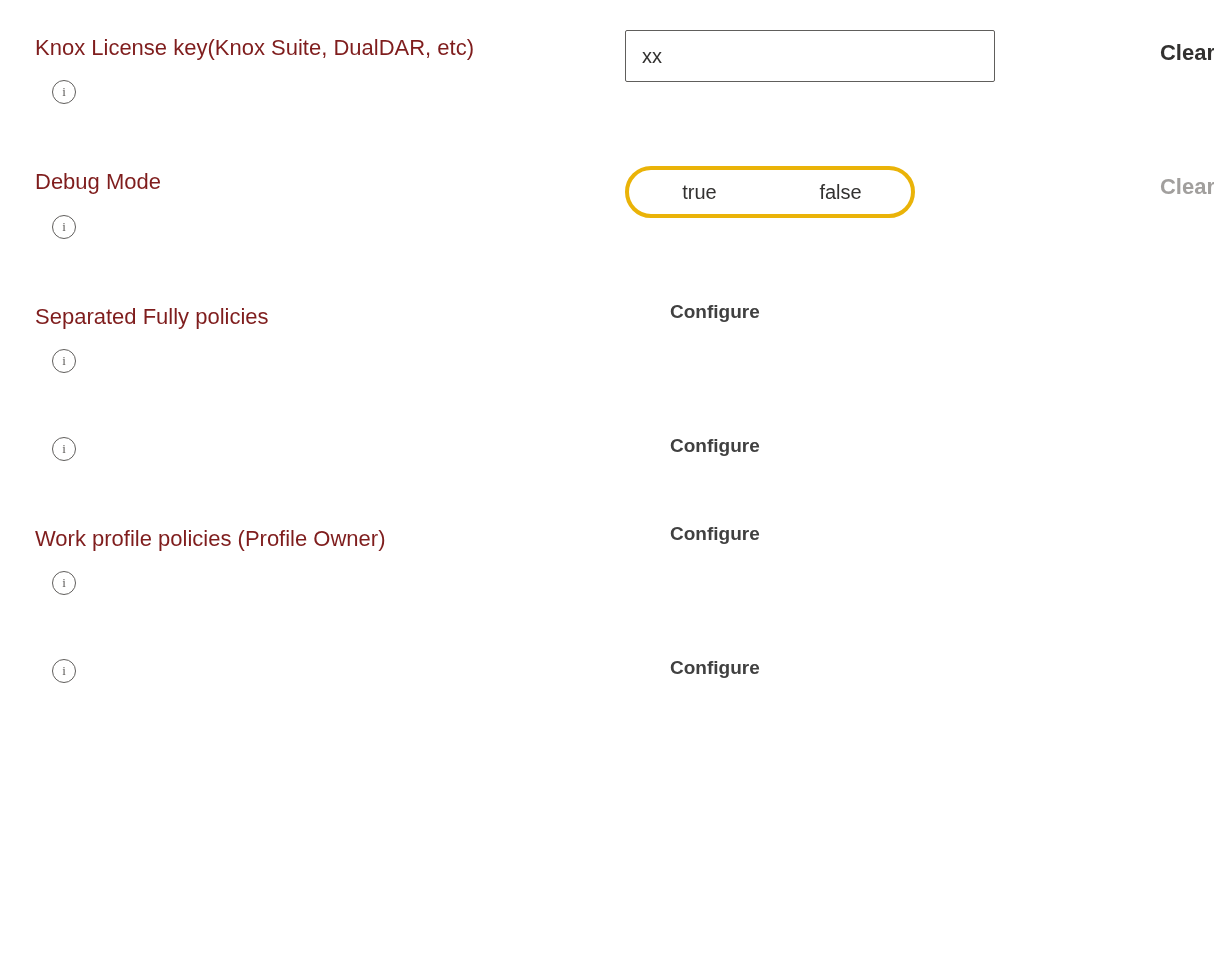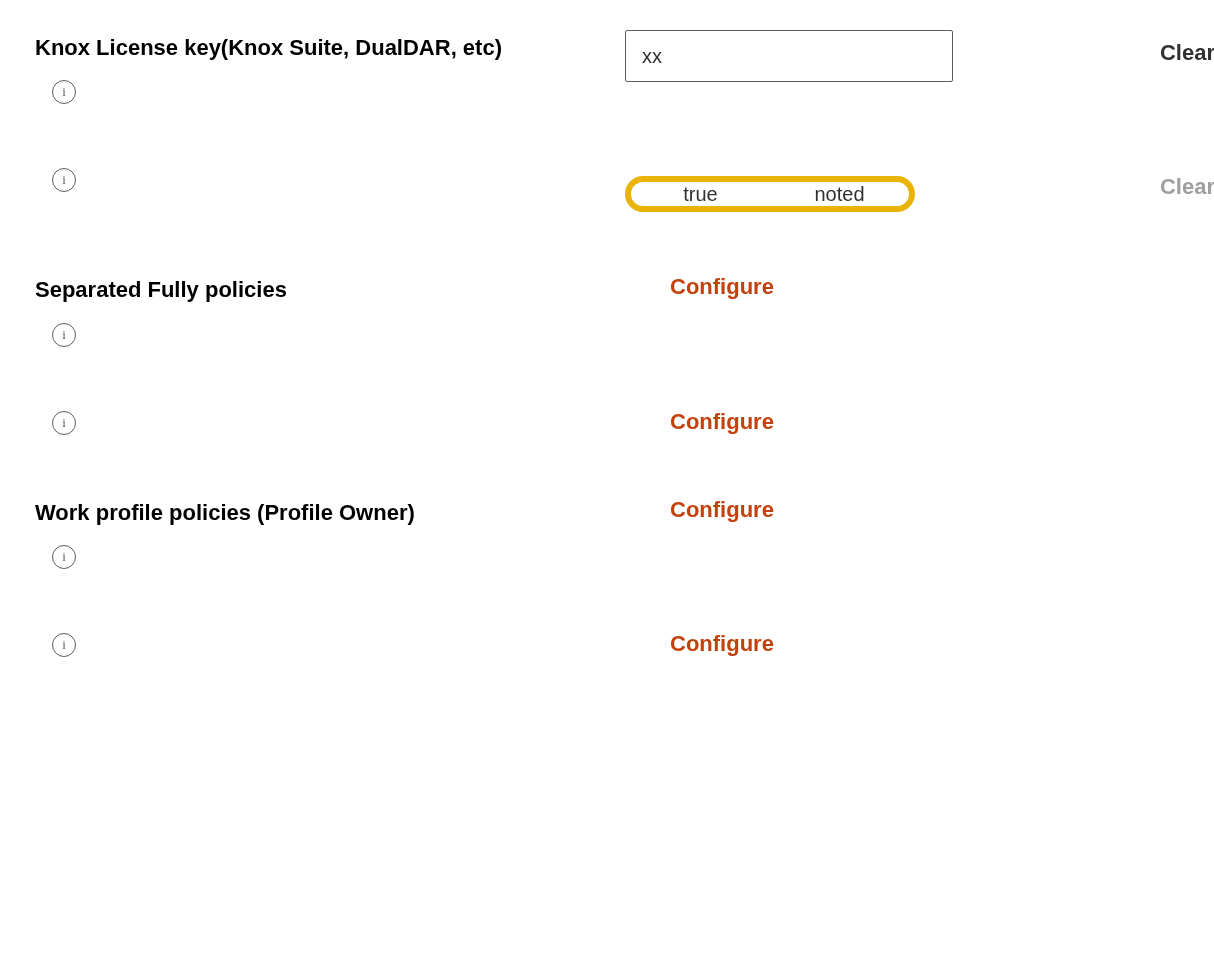--- a/index.html
+++ b/index.html
@@ -22,22 +22,22 @@
       margin-bottom: 60px;
     }
     .label-col {
       display: flex;
       flex-direction: column;
       gap: 10px;
     }
     .label-text {
       font-size: 22px;
       line-height: 1.65;
-      color: #000000;
-      font-weight: 700;
+      color: #7f1d1d;
+      font-weight: 400;
     }
     .info-icon {
       width: 24px;
       height: 24px;
       border: 1.5px solid #605e5c;
       border-radius: 50%;
       display: inline-flex;
       align-items: center;
       justify-content: center;
       font-size: 13px;
@@ -45,55 +45,55 @@
       font-style: normal;
       font-family: Georgia, serif;
       margin-left: 17px;
       margin-top: 4px;
     }
     .control-col {
       display: flex;
       align-items: flex-start;
     }
     .text-input {
-      width: 328px;
+      width: 370px;
       height: 52px;
       padding: 18px 16px;
       border: 1px solid #605e5c;
       border-radius: 2px;
       font-size: 20px;
       font-family: inherit;
       color: #323130;
       background: #ffffff;
       outline: none;
     }
     .toggle-group {
       display: flex;
-      border: 6px solid #eab308;
+      border: 4px solid #eab308;
       border-radius: 26px;
-      height: 36px;
+      height: 52px;
       overflow: hidden;
       width: 290px;
-      margin-top: 12px;
+      margin-top: 2px;
     }
     .toggle-option {
       flex: 1;
       display: flex;
       align-items: center;
       justify-content: center;
       font-size: 20px;
       color: #323130;
       cursor: pointer;
       background: transparent;
       border: none;
       font-family: inherit;
     }
     .configure-link {
-      color: #c2410c;
-      font-size: 22px;
+      color: #404040;
+      font-size: 19px;
       font-weight: 600;
       cursor: pointer;
       background: none;
       border: none;
       font-family: inherit;
       text-align: left;
       padding-top: 2px;
       padding-left: 45px;
     }
     .clear-col {
@@ -127,26 +127,27 @@
   <div class="control-col">
     <input type="text" class="text-input" value="xx" style="">
   </div>
   <div class="clear-col">
     <button class="clear-button">Clear</button>
   </div>
 </div>
 
 <div class="form-row">
   <div class="label-col">
+    <div class="label-text">Debug Mode</div>
     <span class="info-icon">i</span>
   </div>
   <div class="control-col">
     <div class="toggle-group">
       <button class="toggle-option">true</button>
-      <button class="toggle-option">noted</button>
+      <button class="toggle-option">false</button>
     </div>
   </div>
   <div class="clear-col">
     <button class="clear-button disabled">Clear</button>
   </div>
 </div>
 
 <div class="form-row">
   <div class="label-col">
     <div class="label-text">Separated Fully policies</div>

